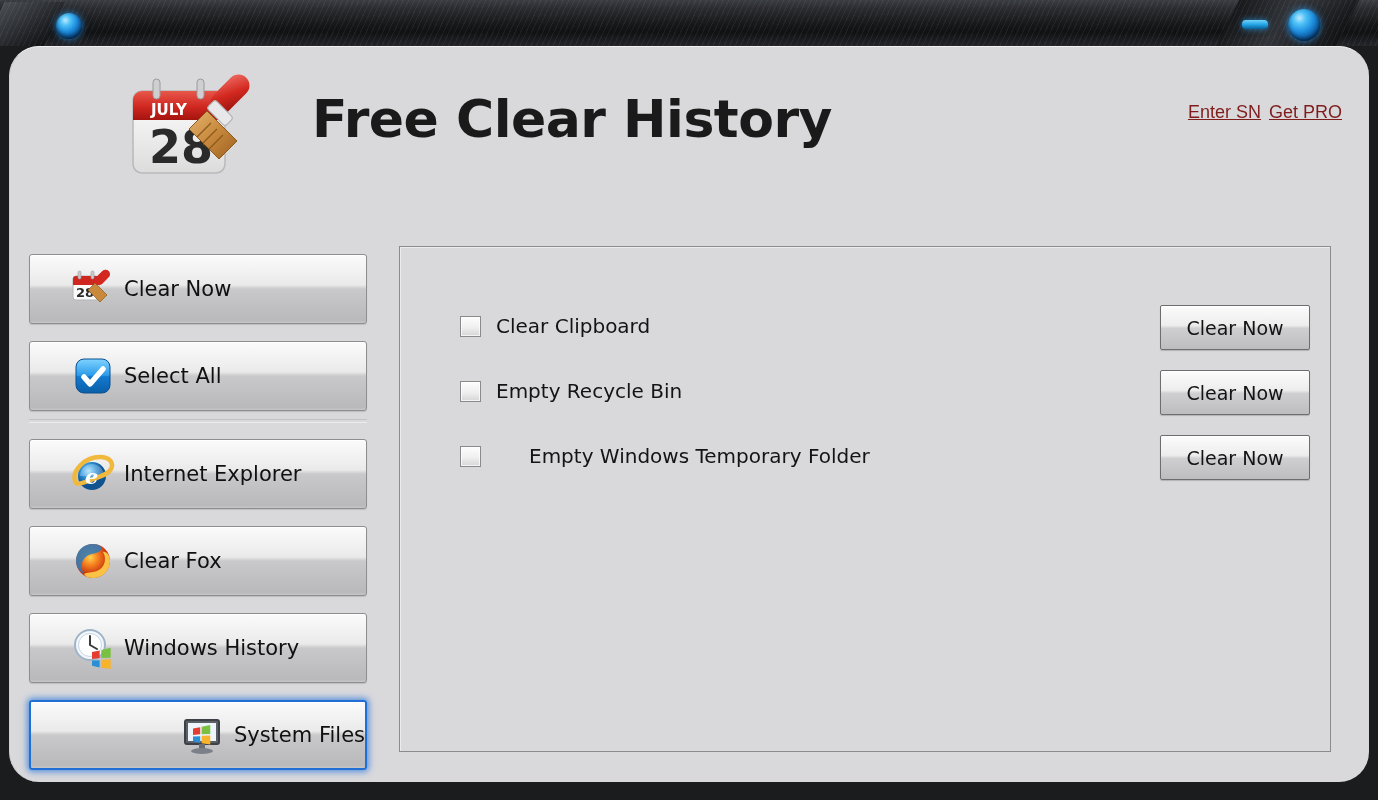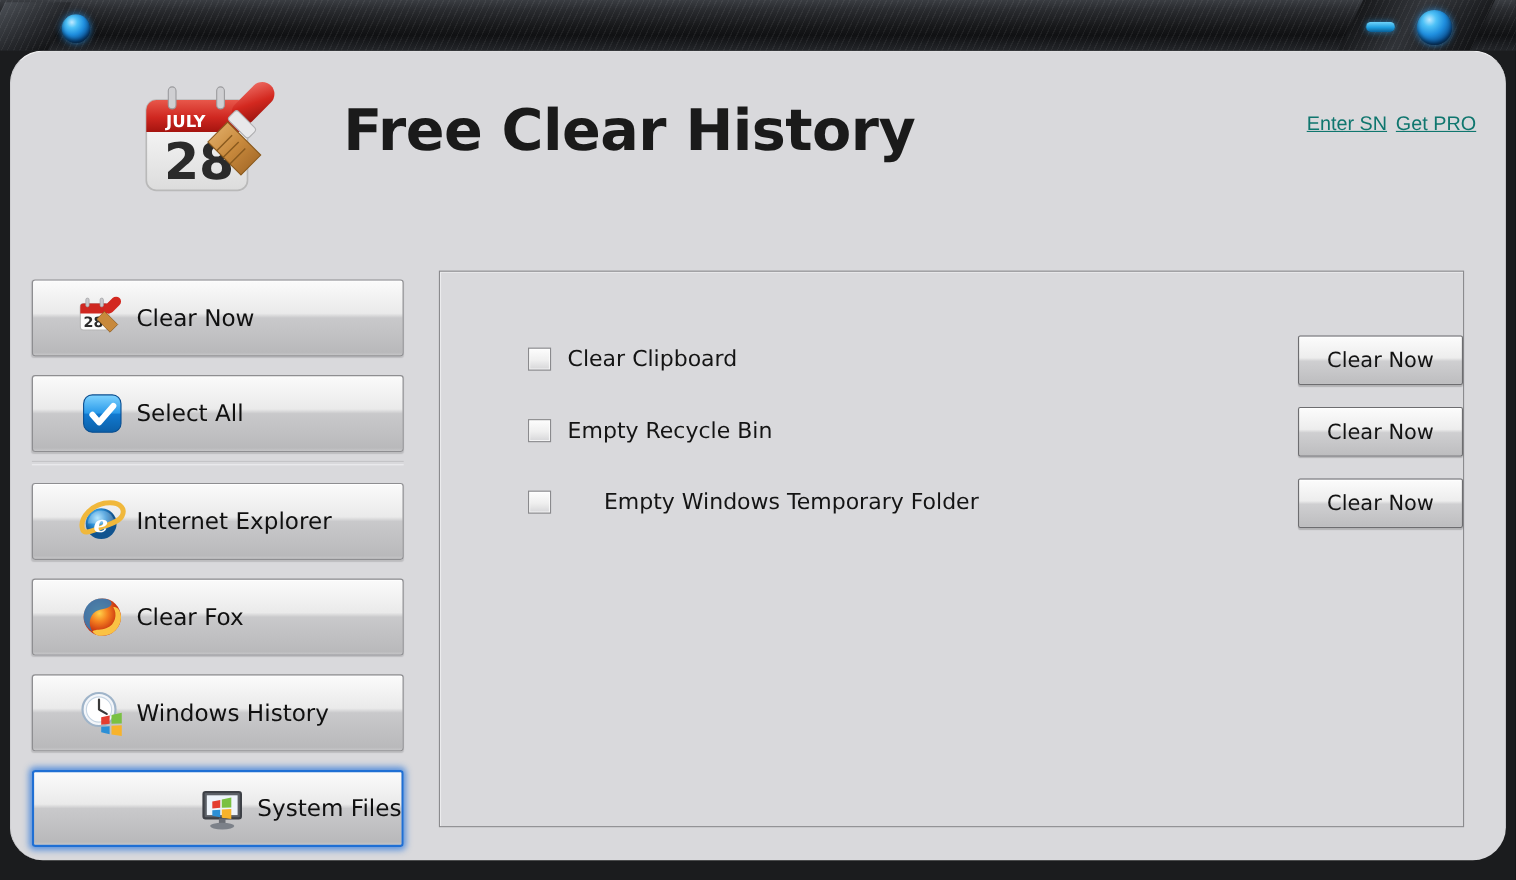--- a/index.html
+++ b/index.html
@@ -127,21 +127,21 @@
     white-space: nowrap;
   }
   #header-links {
     position: absolute;
     right: 36px; top: 101px;
     font-size: 18px;
     color: #1d1d1d;
     white-space: nowrap;
   }
   #header-links a {
-    color: #0f766e;
+    color: #7f1d1d;
     text-decoration: underline;
     cursor: pointer;
     margin-top: 28px;
   }
   #header-links .gap { display: inline-block; width: 8px; }
 
   
   #sidebar {
     position: absolute;
     left: 28px; top: 253px;
@@ -200,21 +200,20 @@
     background: #d9d9dc;
     box-shadow: inset 1px 1px 0 rgba(255,255,255,.5);
   }
   .task-row {
     position: absolute;
     left: 0;
     width: 932px;
     height: 42px;
     display: flex;
     align-items: center;
-    margin-left: 20px;
   }
   .chk {
     position: relative;
     width: 21px;
     height: 21px;
     margin-left: 60px;
     box-sizing: border-box;
     border: 1px solid #8a8a8d;
     background: linear-gradient(180deg, #fdfdfd 0%, #efefef 55%, #d6d6d8 100%);
     box-shadow: inset 0 0 0 1px rgba(255,255,255,.7);

